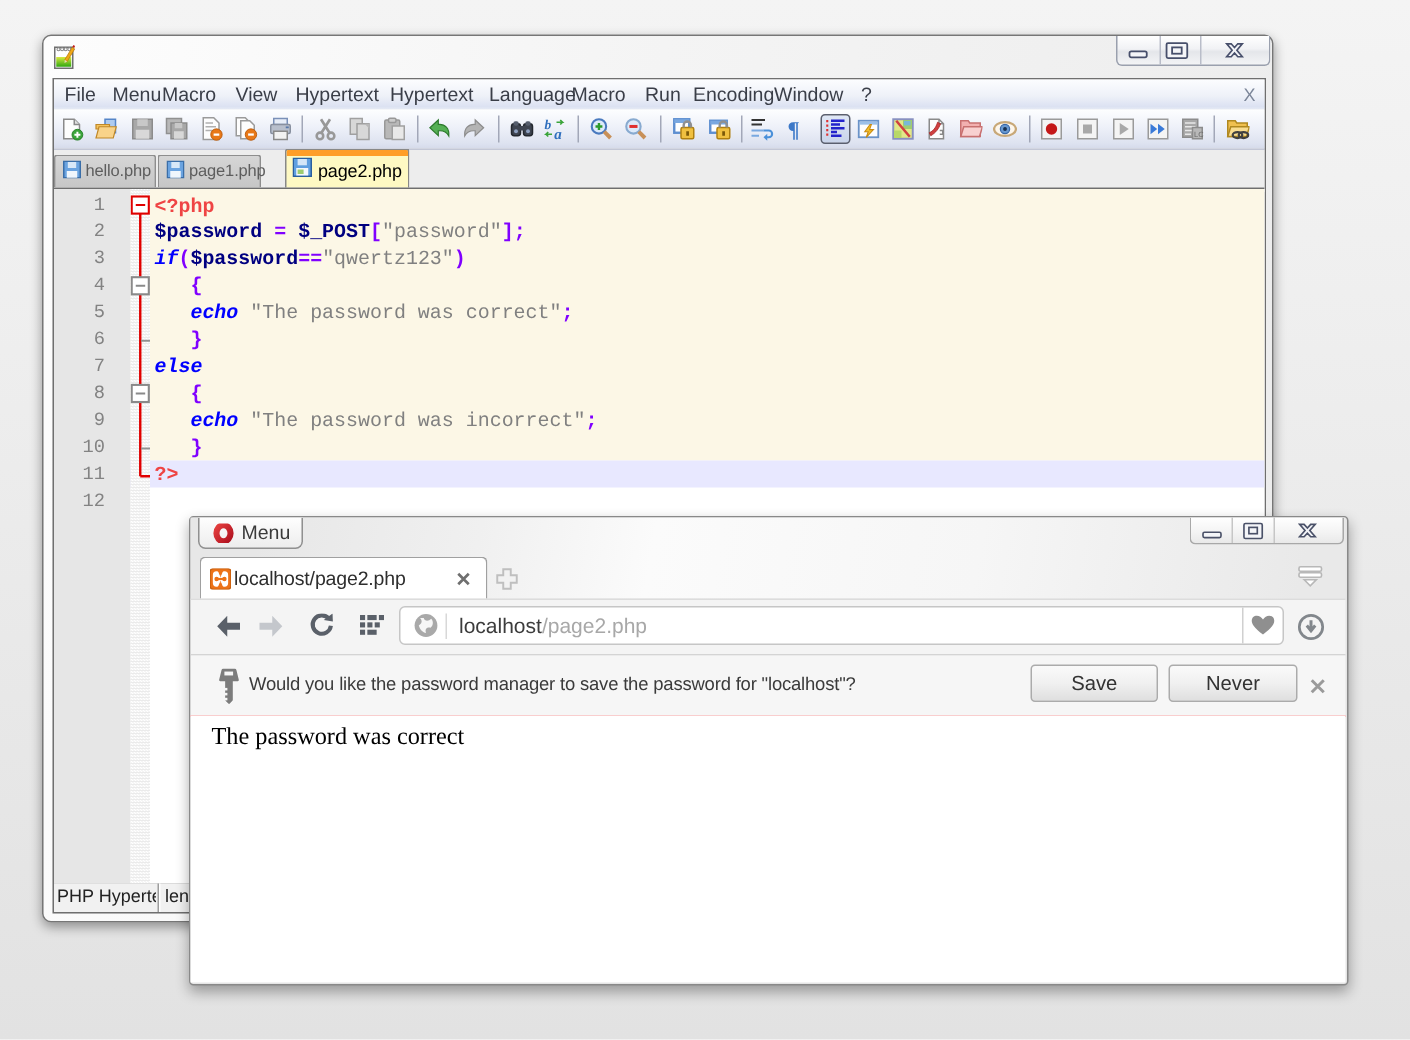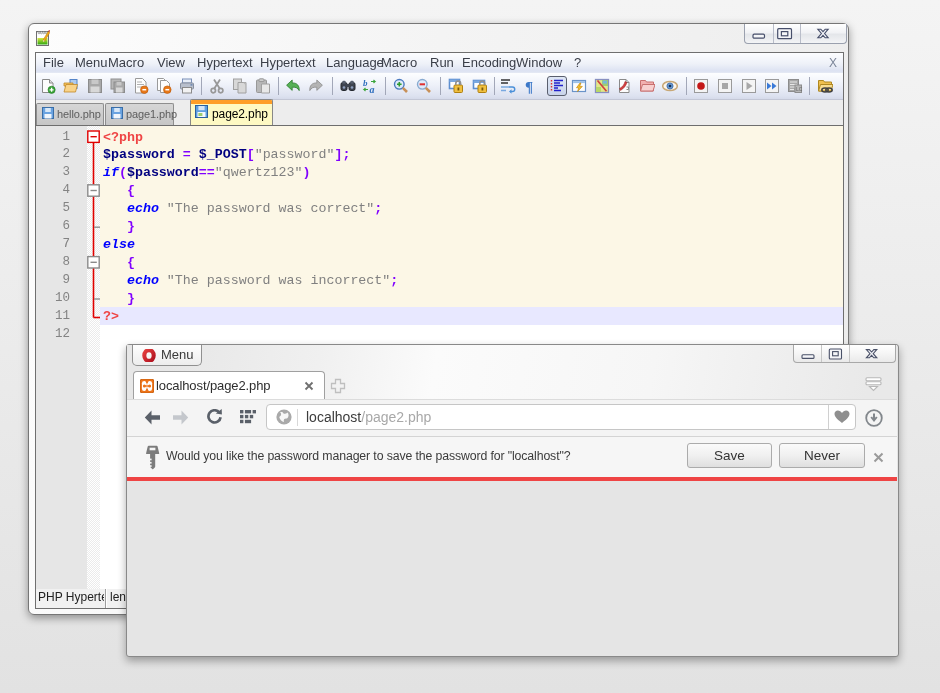--- a/index.html
+++ b/index.html
@@ -56,21 +56,21 @@
   #op-chrome{left:0;top:0;width:770px;height:54px;
        background:linear-gradient(100deg,#e7e7e7 6%,#f0f0f0 25%,#fbfbfb 40%,#f6f6f6 68%,#e9e9e9 96%);}
   #op-menu{left:5px;top:0px;width:68px;height:20px;border:1px solid #909090;border-top:none;border-radius:0 0 5px 5px;
        background:linear-gradient(#fefefe,#ededed);}
   #op-btns{left:666px;top:0px;width:101px;height:17px;border:1px solid #a8a8a8;border-top:none;border-radius:0 0 4px 4px;
        background:linear-gradient(#ffffff,#f4f4f4 55%,#e9e9e9);}
   #op-btns .dv{position:absolute;top:0;width:1px;height:100%;background:#c6c6c6;}
   #op-tab{left:6px;top:26px;width:190px;height:28px;background:#ffffff;border:1px solid #a0a0a0;border-bottom:none;border-radius:4px 4px 0 0;}
   #op-addr{left:0;top:54px;width:770px;height:36px;background:#f4f4f4;border-top:1px solid #dcdcdc;border-bottom:1px solid #d4d4d4;}
   #op-url{position:absolute;left:139px;top:4px;width:588px;height:24px;background:#fff;border:1px solid #c6c6c6;border-radius:4px;}
-  #op-pass{left:0;top:92px;width:770px;height:40px;background:#f6f6f6;border-bottom:4px solid #ef4444;}
+  #op-pass{left:0;top:92px;width:770px;height:40px;background:#f6f6f6;border-bottom:1px solid #ef4444;}
   .opbtn{position:absolute;top:6px;height:25px;box-sizing:border-box;border:1px solid #ababab;border-radius:3px;
        background:linear-gradient(#fafafa,#f0f0f0 50%,#dfdfdf);text-align:center;font-size:13.5px;color:#333;line-height:24px;}
   #op-content{left:0;top:132px;width:770px;height:178px;background:#fff;}
 </style>
 </head>
 <body>
 
 <div id="npp" class="abs">
 
   <svg class="abs" style="left:7px;top:6px" width="14" height="16" viewBox="0 0 14 16">
@@ -486,13 +486,16 @@
       <rect x="4.7" y="20.2" width="1.9" height="1.7" fill="#f6f6f6"></rect>
     </svg>
     <div class="abs" style="left:39px;top:0;height:39px;line-height:38px;font-size:12.3px;letter-spacing:-0.12px;color:#3b3b3b">Would you like the password manager to save the password for "localhost"?</div>
     <div class="opbtn" style="left:560px;width:85px">Save</div>
     <div class="opbtn" style="left:652px;width:86px">Never</div>
     <svg class="abs" style="left:746px;top:15px" width="11" height="11" viewBox="0 0 11 11">
       <path d="M1.5 1.5 L9.5 9.5 M9.5 1.5 L1.5 9.5" stroke="#9a9a9a" stroke-width="2"></path>
     </svg>
   </div>
 
+  <div id="op-content" class="abs">
+    <div class="abs" style="left:14px;top:5px;font-family:'Liberation Serif',serif;font-size:16.2px;color:#000">The password was correct</div>
+  </div>
 </div>
 
 </body></html>

